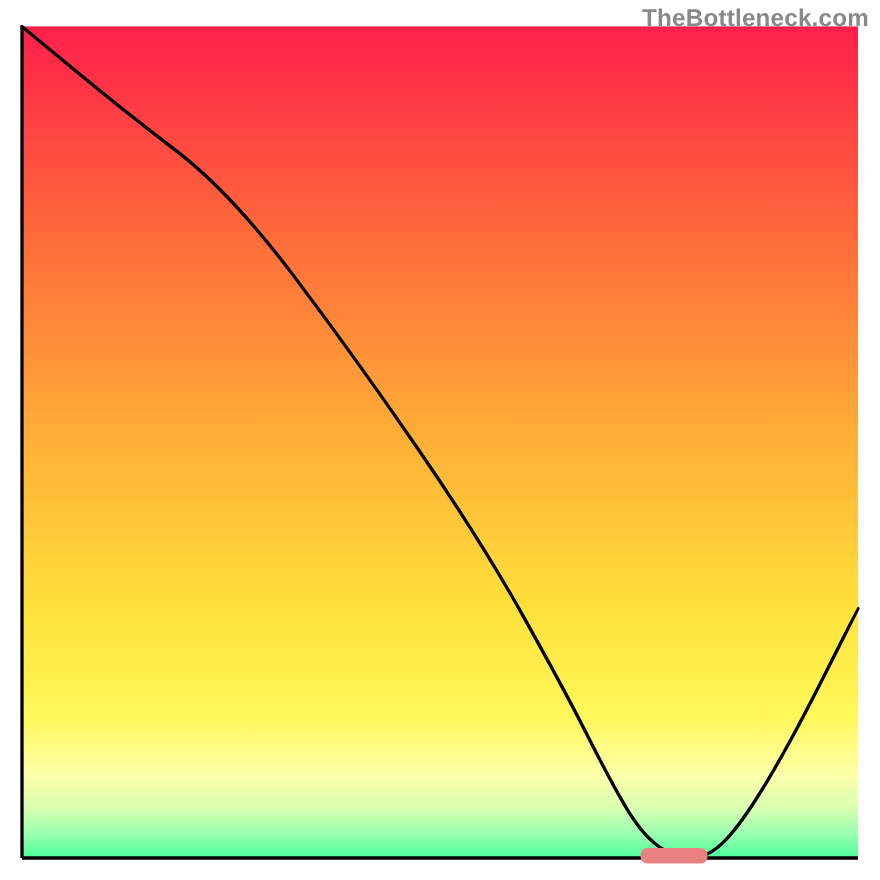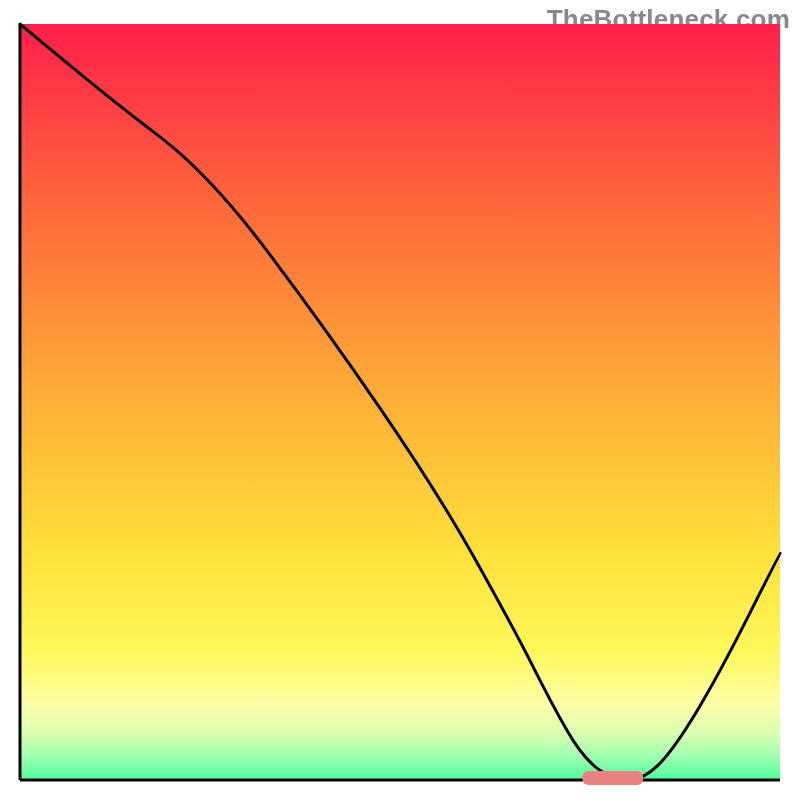--- a/index.html
+++ b/index.html
@@ -13,21 +13,21 @@
   .stage {
     position: relative;
     width: 800px;
     height: 800px;
   }
   .watermark {
     position: absolute;
     top: 4px;
     right: 10px;
     color: #888888;
-    font-size: 26px;
+    font-size: 22px;
     font-weight: 600;
     letter-spacing: 0.2px;
   }
   svg.chart {
     position: absolute;
     left: 0;
     top: 0;
   }
 </style>
 </head>

